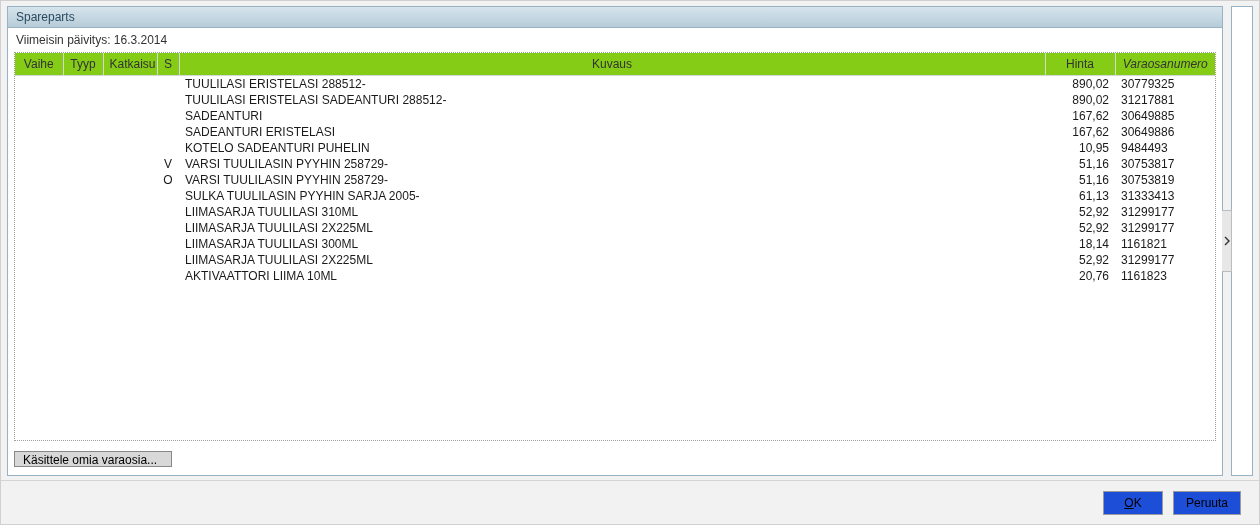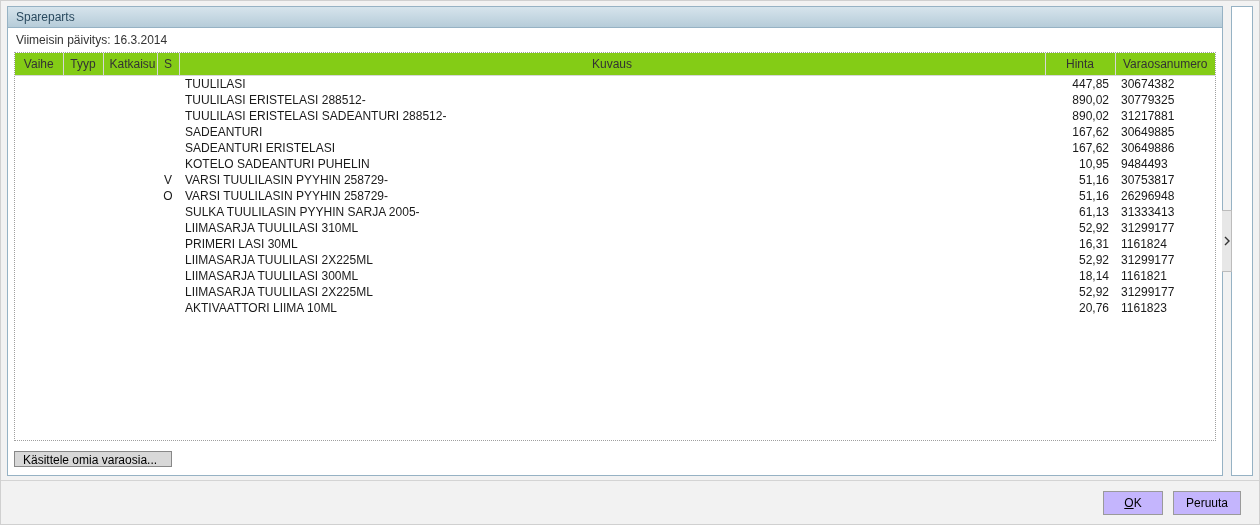--- a/index.html
+++ b/index.html
@@ -63,21 +63,21 @@
     font-weight: normal;
     padding: 4px 6px;
     border-right: 1px solid #d7d7d7;
     border-bottom: 1px solid #d7d7d7;
     background: #84cc16;
     color: #333;
     font-size: 12px;
     white-space: nowrap;
     overflow: hidden;
   }
-  thead th:last-child { border-right: none; }
+  thead th:last-child { border-right: none; font-style: italic; }
   tbody td {
     padding: 1px 6px;
     font-size: 12px;
     color: #1a1a1a;
     white-space: nowrap;
     overflow: hidden;
     text-overflow: ellipsis;
     border: none;
   }
   td.num { text-align: right; }
@@ -136,21 +136,21 @@
     justify-content: flex-end;
     align-items: center;
     gap: 10px;
     padding-right: 18px;
     background: #f2f2f2;
   }
   .dlg-btn {
     min-width: 60px;
     height: 24px;
     border: 1px solid #9a9a9a;
-    background: #c4b5fd;
+    background: #1d4ed8;
     font-size: 12px;
     cursor: pointer;
     padding: 0 12px;
   }
   .dlg-btn .ul { text-decoration: underline; }
 </style>
 </head>
 <body>
 
 <div class="frame">
@@ -195,29 +195,20 @@
               <col>
                 <col style="width:70px">
                 <col style="width:100px">
             </colgroup>
             <tbody id="rows">
                 <tr>
                   <td></td>
                   <td></td>
                   <td></td>
                   <td class="center"></td>
-                  <td>TUULILASI</td>
-                  <td class="num">447,85</td>
-                  <td>30674382</td>
-                </tr>
-                <tr>
-                  <td></td>
-                  <td></td>
-                  <td></td>
-                  <td class="center"></td>
                   <td>TUULILASI ERISTELASI 288512-</td>
                   <td class="num">890,02</td>
                   <td>30779325</td>
                 </tr>
                 <tr>
                   <td></td>
                   <td></td>
                   <td></td>
                   <td class="center"></td>
                   <td>TUULILASI ERISTELASI SADEANTURI 288512-</td>
@@ -260,48 +251,39 @@
                   <td class="num">51,16</td>
                   <td>30753817</td>
                 </tr>
                 <tr>
                   <td></td>
                   <td></td>
                   <td></td>
                   <td class="center">O</td>
                   <td>VARSI TUULILASIN PYYHIN 258729-</td>
                   <td class="num">51,16</td>
-                  <td>26296948</td>
+                  <td>30753819</td>
                 </tr>
                 <tr>
                   <td></td>
                   <td></td>
                   <td></td>
                   <td class="center"></td>
                   <td>SULKA TUULILASIN PYYHIN SARJA 2005-</td>
                   <td class="num">61,13</td>
                   <td>31333413</td>
                 </tr>
                 <tr>
                   <td></td>
                   <td></td>
                   <td></td>
                   <td class="center"></td>
                   <td>LIIMASARJA TUULILASI 310ML</td>
                   <td class="num">52,92</td>
                   <td>31299177</td>
-                </tr>
-                <tr>
-                  <td></td>
-                  <td></td>
-                  <td></td>
-                  <td class="center"></td>
-                  <td>PRIMERI LASI 30ML</td>
-                  <td class="num">16,31</td>
-                  <td>1161824</td>
                 </tr>
                 <tr>
                   <td></td>
                   <td></td>
                   <td></td>
                   <td class="center"></td>
                   <td>LIIMASARJA TUULILASI 2X225ML</td>
                   <td class="num">52,92</td>
                   <td>31299177</td>
                 </tr>

